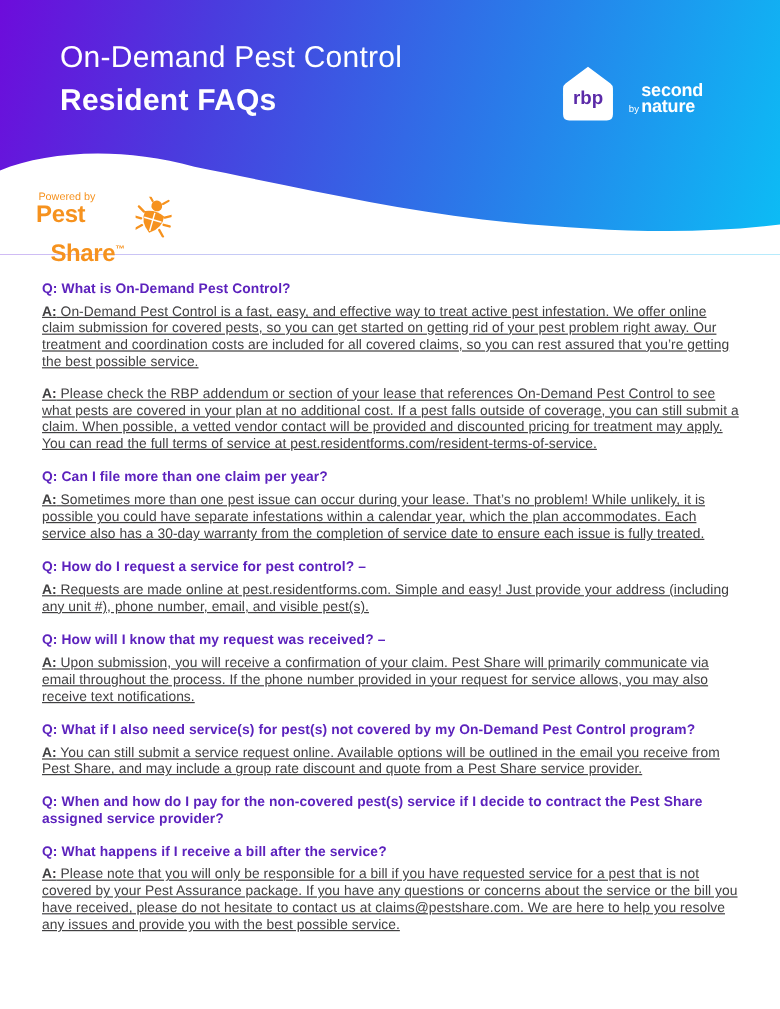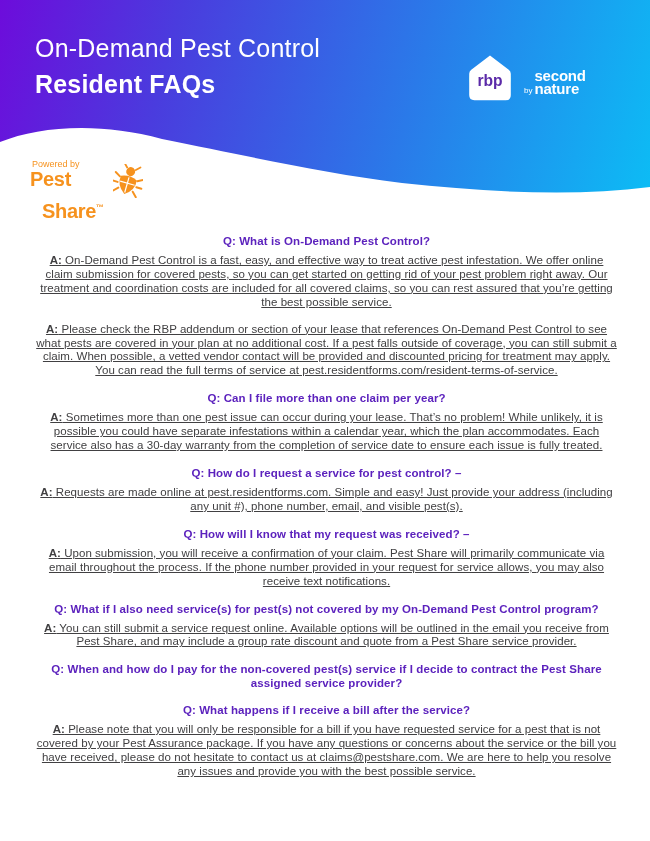--- a/index.html
+++ b/index.html
@@ -9,39 +9,39 @@
     font-family:"Liberation Sans","DejaVu Sans",sans-serif;
     position:relative;overflow:hidden;
     -webkit-font-smoothing:antialiased;
   }
   
   .header{
     position:relative;width:650px;height:212px;
     background:linear-gradient(105deg,#6d0cdb 0%,#4a3cde 26%,#2a7ae9 62%,#0cbdf5 100%);
   }
   .wave{position:absolute;left:0;top:0;width:650px;height:212px;z-index:1;pointer-events:none;}
-  .title-block{position:absolute;left:35px;top:30px;z-index:2;color:#ffffff;}
+  .title-block{position:absolute;left:50px;top:30px;z-index:2;color:#ffffff;}
   .title-line1{font-size:25px;font-weight:500;letter-spacing:.2px;line-height:36px;margin:0;}
   .title-line2{font-size:25px;font-weight:800;letter-spacing:.2px;line-height:36px;margin:0;}
   
   .brand{position:absolute;left:464px;top:53px;z-index:2;display:flex;align-items:flex-start;}
   .rbp-badge{width:52px;height:52px;flex:0 0 auto;}
   .sn-wrap{display:flex;margin:16px 0 0 8px;color:#ffffff;align-items:flex-end;}
   .sn-by{font-size:8px;margin:2px 2px 0 0;font-weight:400;}
   .sn-name{font-size:15px;font-weight:800;line-height:13px;letter-spacing:-.2px;}
   
   .powered{position:absolute;left:30px;top:159px;z-index:3;width:120px;color:#f6921e;}
   .powered-label{font-size:9px;font-weight:500;margin:0 0 1px 2px;}
   .ps-row{display:flex;align-items:flex-start;gap:36px;}
   .ps-pest{font-size:20px;font-weight:800;letter-spacing:-.3px;line-height:18px;}
   .ps-bug{width:30px;height:34px;margin:-6px 0 0 6px;}
   .ps-share{font-size:20px;font-weight:800;letter-spacing:-.3px;line-height:18px;margin:1px 0 0 12px;}
   .ps-tm{font-size:8px;vertical-align:super;font-weight:700;}
   
-  .content{padding:22px 32px 0 35px;text-align:center;}
+  .content{padding:22px 32px 0 35px;}
   .faq{margin:0 0 13px 0;}
   .faq .q{
     margin:0 0 6px 0;
     font-size:11.5px;font-weight:700;color:#5c22bd;line-height:14px;letter-spacing:.1px;
   }
   .faq .a{
     margin:0;font-size:11.5px;color:#414042;line-height:13.9px;letter-spacing:.05px;text-decoration:underline;
   }
   .faq .ap{font-weight:700;}
 </style>

